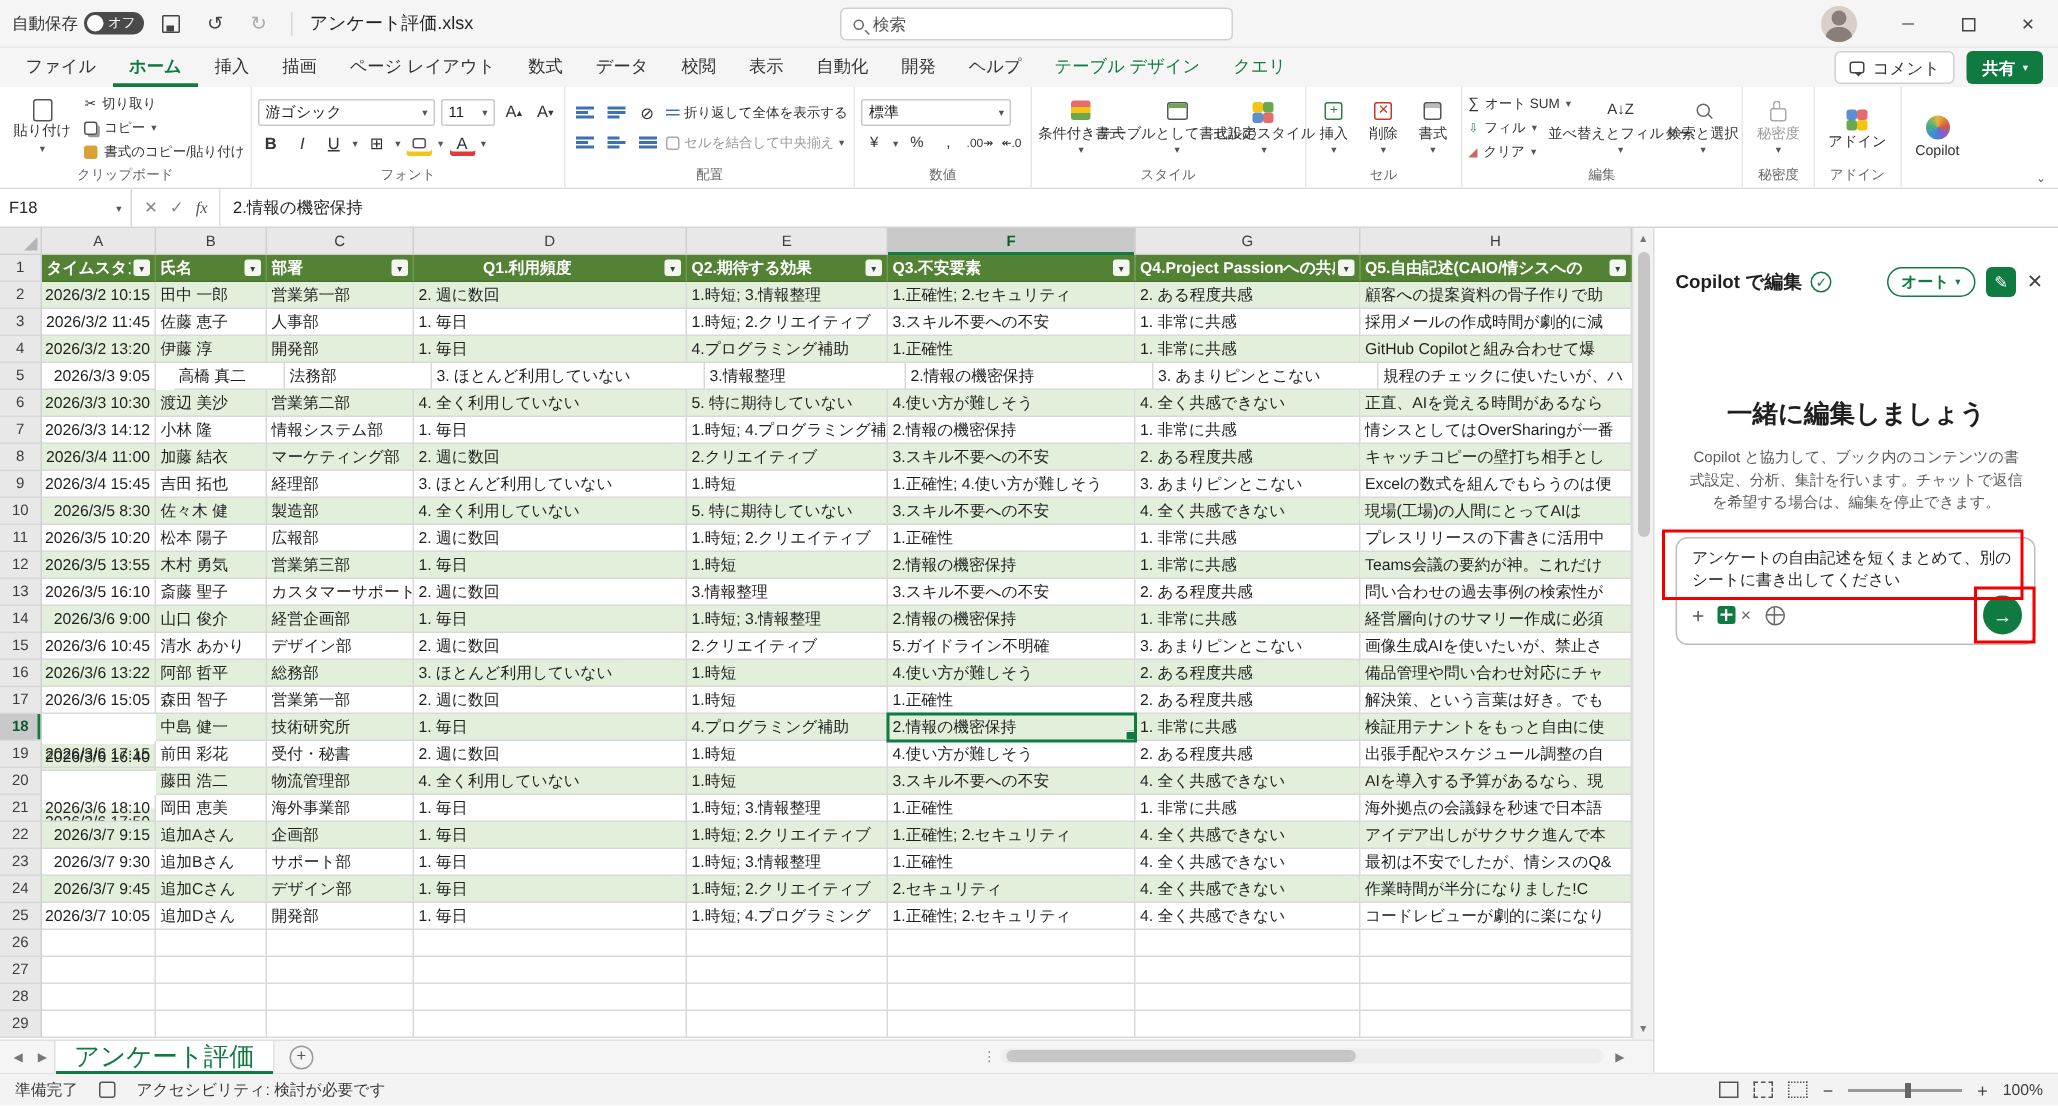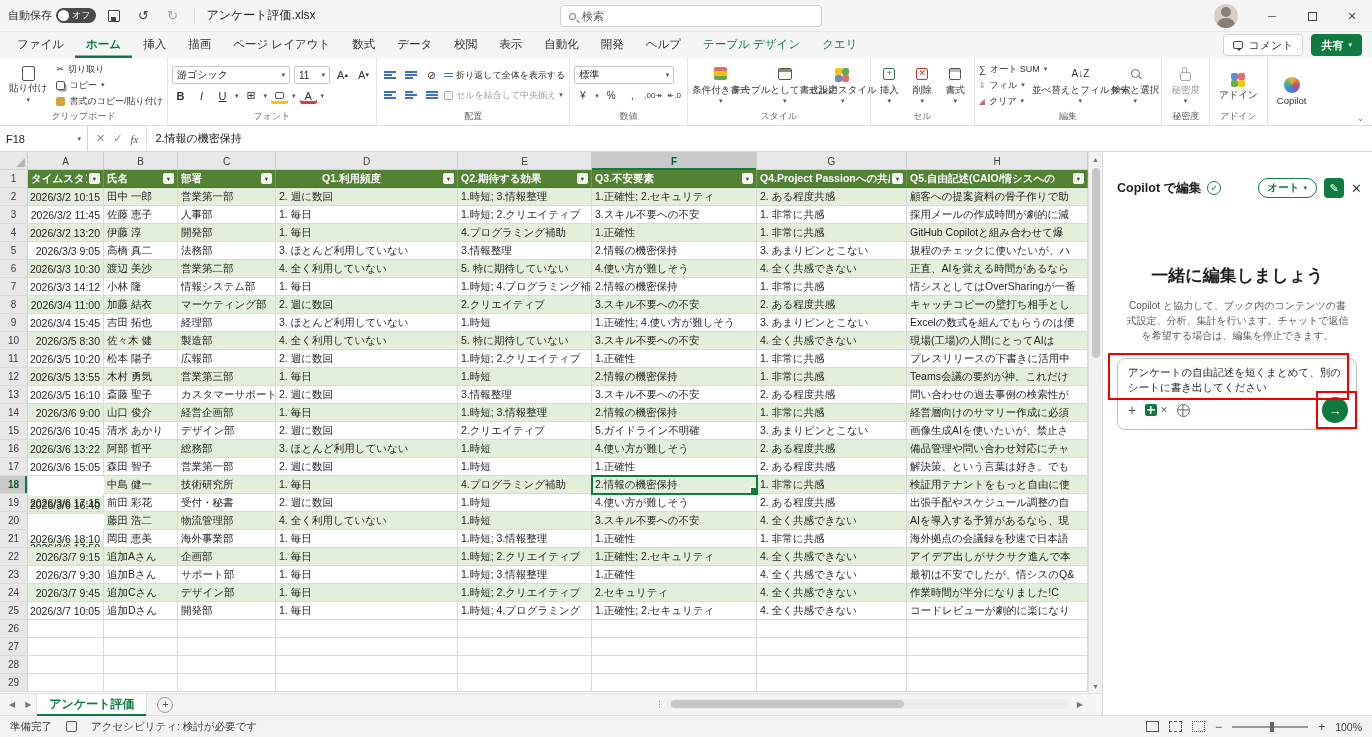--- a/index.html
+++ b/index.html
@@ -91,21 +91,21 @@
   .cell.num { justify-content:flex-end; }
   .cell.selcell { outline:2px solid #0f7b41; outline-offset:-1px; z-index:2; }
   .cell.selcell::after { content:""; position:absolute; right:-1px; bottom:-1px; width:5px; height:5px; background:#0f7b41; border:1px solid #fff; }
 
   .vscroll { width:14px; background:#f2f2f2; border-left:1px solid #e0e0e0; display:flex; flex-direction:column; align-items:center; }
   .vs-arrow { height:14px; font-size:7px; color:#777; display:flex; align-items:center; justify-content:center; width:100%; }
   .vs-thumb { width:8px; height:190px; background:#c6c6c6; border-radius:4px; margin-top:2px; }
 
   .tabbar { height:22px; display:flex; align-items:center; background:#f5f5f5; border-top:1px solid #e0e0e0; padding-left:4px; position:relative; }
   .tb-nav { font-size:8px; color:#777; padding:0 5px; }
-  .sheettab { height:22px; display:flex; align-items:center; padding:0 12px; background:#fff; font-size:12px; color:#0f7b41; font-weight:700; box-shadow:inset 0 -2px 0 #0f7b41; border-right:1px solid #e0e0e0; border-left:1px solid #e0e0e0; }
+  .sheettab { height:22px; display:flex; align-items:center; padding:0 12px; background:#fff; font-size:17px; color:#0f7b41; font-weight:400; box-shadow:inset 0 -2px 0 #0f7b41; border-right:1px solid #e0e0e0; border-left:1px solid #e0e0e0; }
   .addsheet { width:16px; height:16px; border-radius:50%; border:1px solid #9a9a9a; color:#555; font-size:11px; display:flex; align-items:center; justify-content:center; margin-left:10px; line-height:1; }
   .hscroll { position:absolute; left:655px; right:14px; top:4px; height:12px; display:flex; align-items:center; gap:3px; }
   .hs-dots { font-size:9px; color:#888; }
   .hs-track { flex:1; height:10px; background:#ededed; border-radius:5px; position:relative; }
   .hs-thumb { position:absolute; left:4px; top:1px; height:8px; width:58%; background:#c6c6c6; border-radius:4px; }
 
   
   .copilot { width:270px; border-left:1px solid #dcdcdc; background:#fff; position:relative; }
   .cp-header { position:absolute; top:26px; left:14px; right:10px; display:flex; align-items:center; gap:6px; }
   .cp-title { font-size:12.5px; font-weight:700; color:#1f1f1f; white-space:nowrap; }
@@ -571,21 +571,21 @@
                 <div class="cell" style="width: 98px;">開発部</div>
                 <div class="cell" style="width: 182px;">1. 毎日</div>
                 <div class="cell" style="width: 134px;">4.プログラミング補助</div>
                 <div class="cell" style="width: 165px;">1.正確性</div>
                 <div class="cell" style="width: 150px;">1. 非常に共感</div>
                 <div class="cell" style="width: 181px;">GitHub Copilotと組み合わせて爆</div>
               </div>
               <div class="grow">
                 <div class="rowh">5</div>
                 <div class="cell num" style="width: 76px;">2026/3/3 9:05</div>
-                <div class="cell" style="width: 74px;">高橋 真二</div>
+                <div class="cell" style="width: 74px; margin-left: 12px;">高橋 真二</div>
                 <div class="cell" style="width: 98px;">法務部</div>
                 <div class="cell" style="width: 182px;">3. ほとんど利用していない</div>
                 <div class="cell" style="width: 134px;">3.情報整理</div>
                 <div class="cell" style="width: 165px;">2.情報の機密保持</div>
                 <div class="cell" style="width: 150px;">3. あまりピンとこない</div>
                 <div class="cell" style="width: 181px;">規程のチェックに使いたいが、ハ</div>
               </div>
               <div class="grow band">
                 <div class="rowh">6</div>
                 <div class="cell num" style="width: 76px;">2026/3/3 10:30</div>

